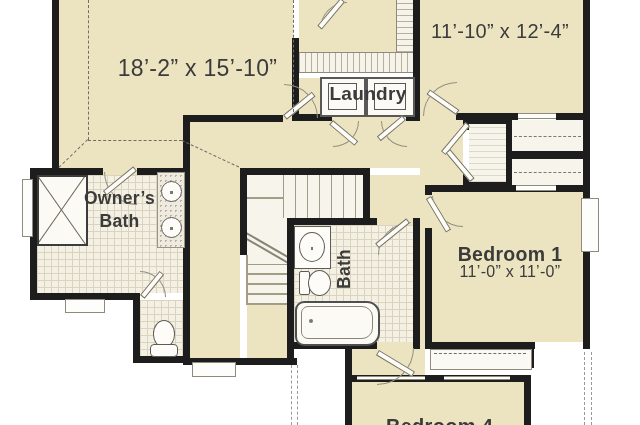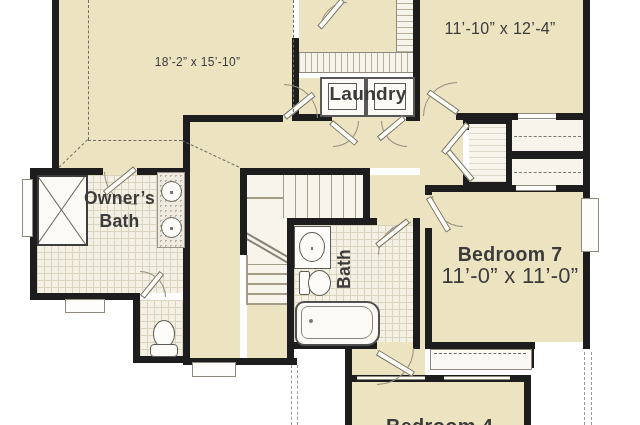--- a/index.html
+++ b/index.html
@@ -196,23 +196,23 @@
   <div class="abs dash-h" style="left:88px;top:140px;width:94px"></div>
   <div class="abs dash-h" style="left:182px;top:140px;width:63px;transform:rotate(25deg)"></div>
   <div class="abs dash-h" style="left:88px;top:140px;width:40px;transform:rotate(136deg)"></div>
   <div class="abs dash-v" style="left:293px;top:0;height:112px"></div>
 
   <div class="abs roof" style="left:584px;top:352px;height:73px"></div>
   <div class="abs roof" style="left:591px;top:352px;height:73px"></div>
   <div class="abs roof" style="left:291px;top:365px;height:60px"></div>
   <div class="abs roof" style="left:297px;top:365px;height:60px"></div>
 
-  <div class="abs lbl dims" style="left:80px;top:56px;width:235px;font-size:12px">18’-2” x 15’-10”</div>
-  <div class="abs lbl dims" style="left:428px;top:21px;width:144px;font-size:16px">11’-10” x 12’-4”</div>
+  <div class="abs lbl dims" style="left:80px;top:56px;width:235px;font-size:23px">18’-2” x 15’-10”</div>
+  <div class="abs lbl dims" style="left:428px;top:21px;width:144px;font-size:20px">11’-10” x 12’-4”</div>
   <div class="abs lbl" style="left:313px;top:84px;width:110px;font-size:19px">Laundry</div>
   <div class="abs lbl" style="left:62px;top:189px;width:115px;font-size:17.5px">Owner’s</div>
   <div class="abs lbl" style="left:62px;top:212px;width:115px;font-size:17.5px">Bath</div>
   <div class="abs lbl" style="left:316px;top:244px;width:55px;height:50px;display:flex;align-items:center;justify-content:center;font-size:17.5px;transform:rotate(-90deg)">Bath</div>
-  <div class="abs lbl" style="left:435px;top:244px;width:150px;font-size:19.5px">Bedroom 7</div>
-  <div class="abs lbl dims" style="left:435px;top:264px;width:150px;font-size:22px">11’-0” x 11’-0”</div>
+  <div class="abs lbl" style="left:435px;top:244px;width:150px;font-size:19.5px">Bedroom 1</div>
+  <div class="abs lbl dims" style="left:435px;top:264px;width:150px;font-size:16px">11’-0” x 11’-0”</div>
   <div class="abs lbl" style="left:357px;top:416px;width:165px;font-size:20px">Bedroom 4</div>
 
 </div>
 
 </body></html>

